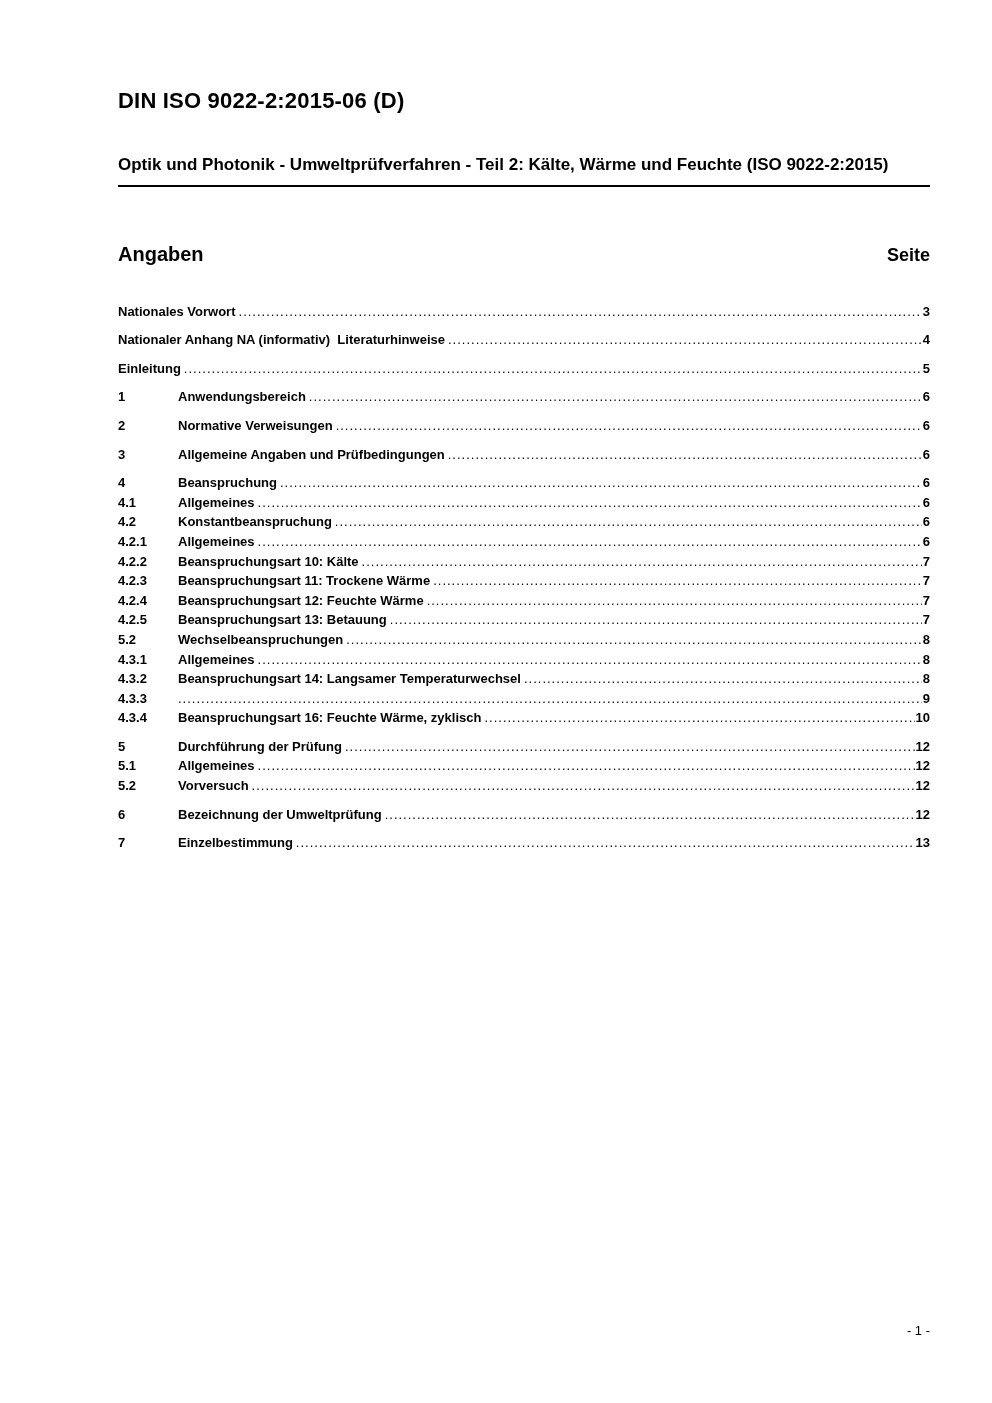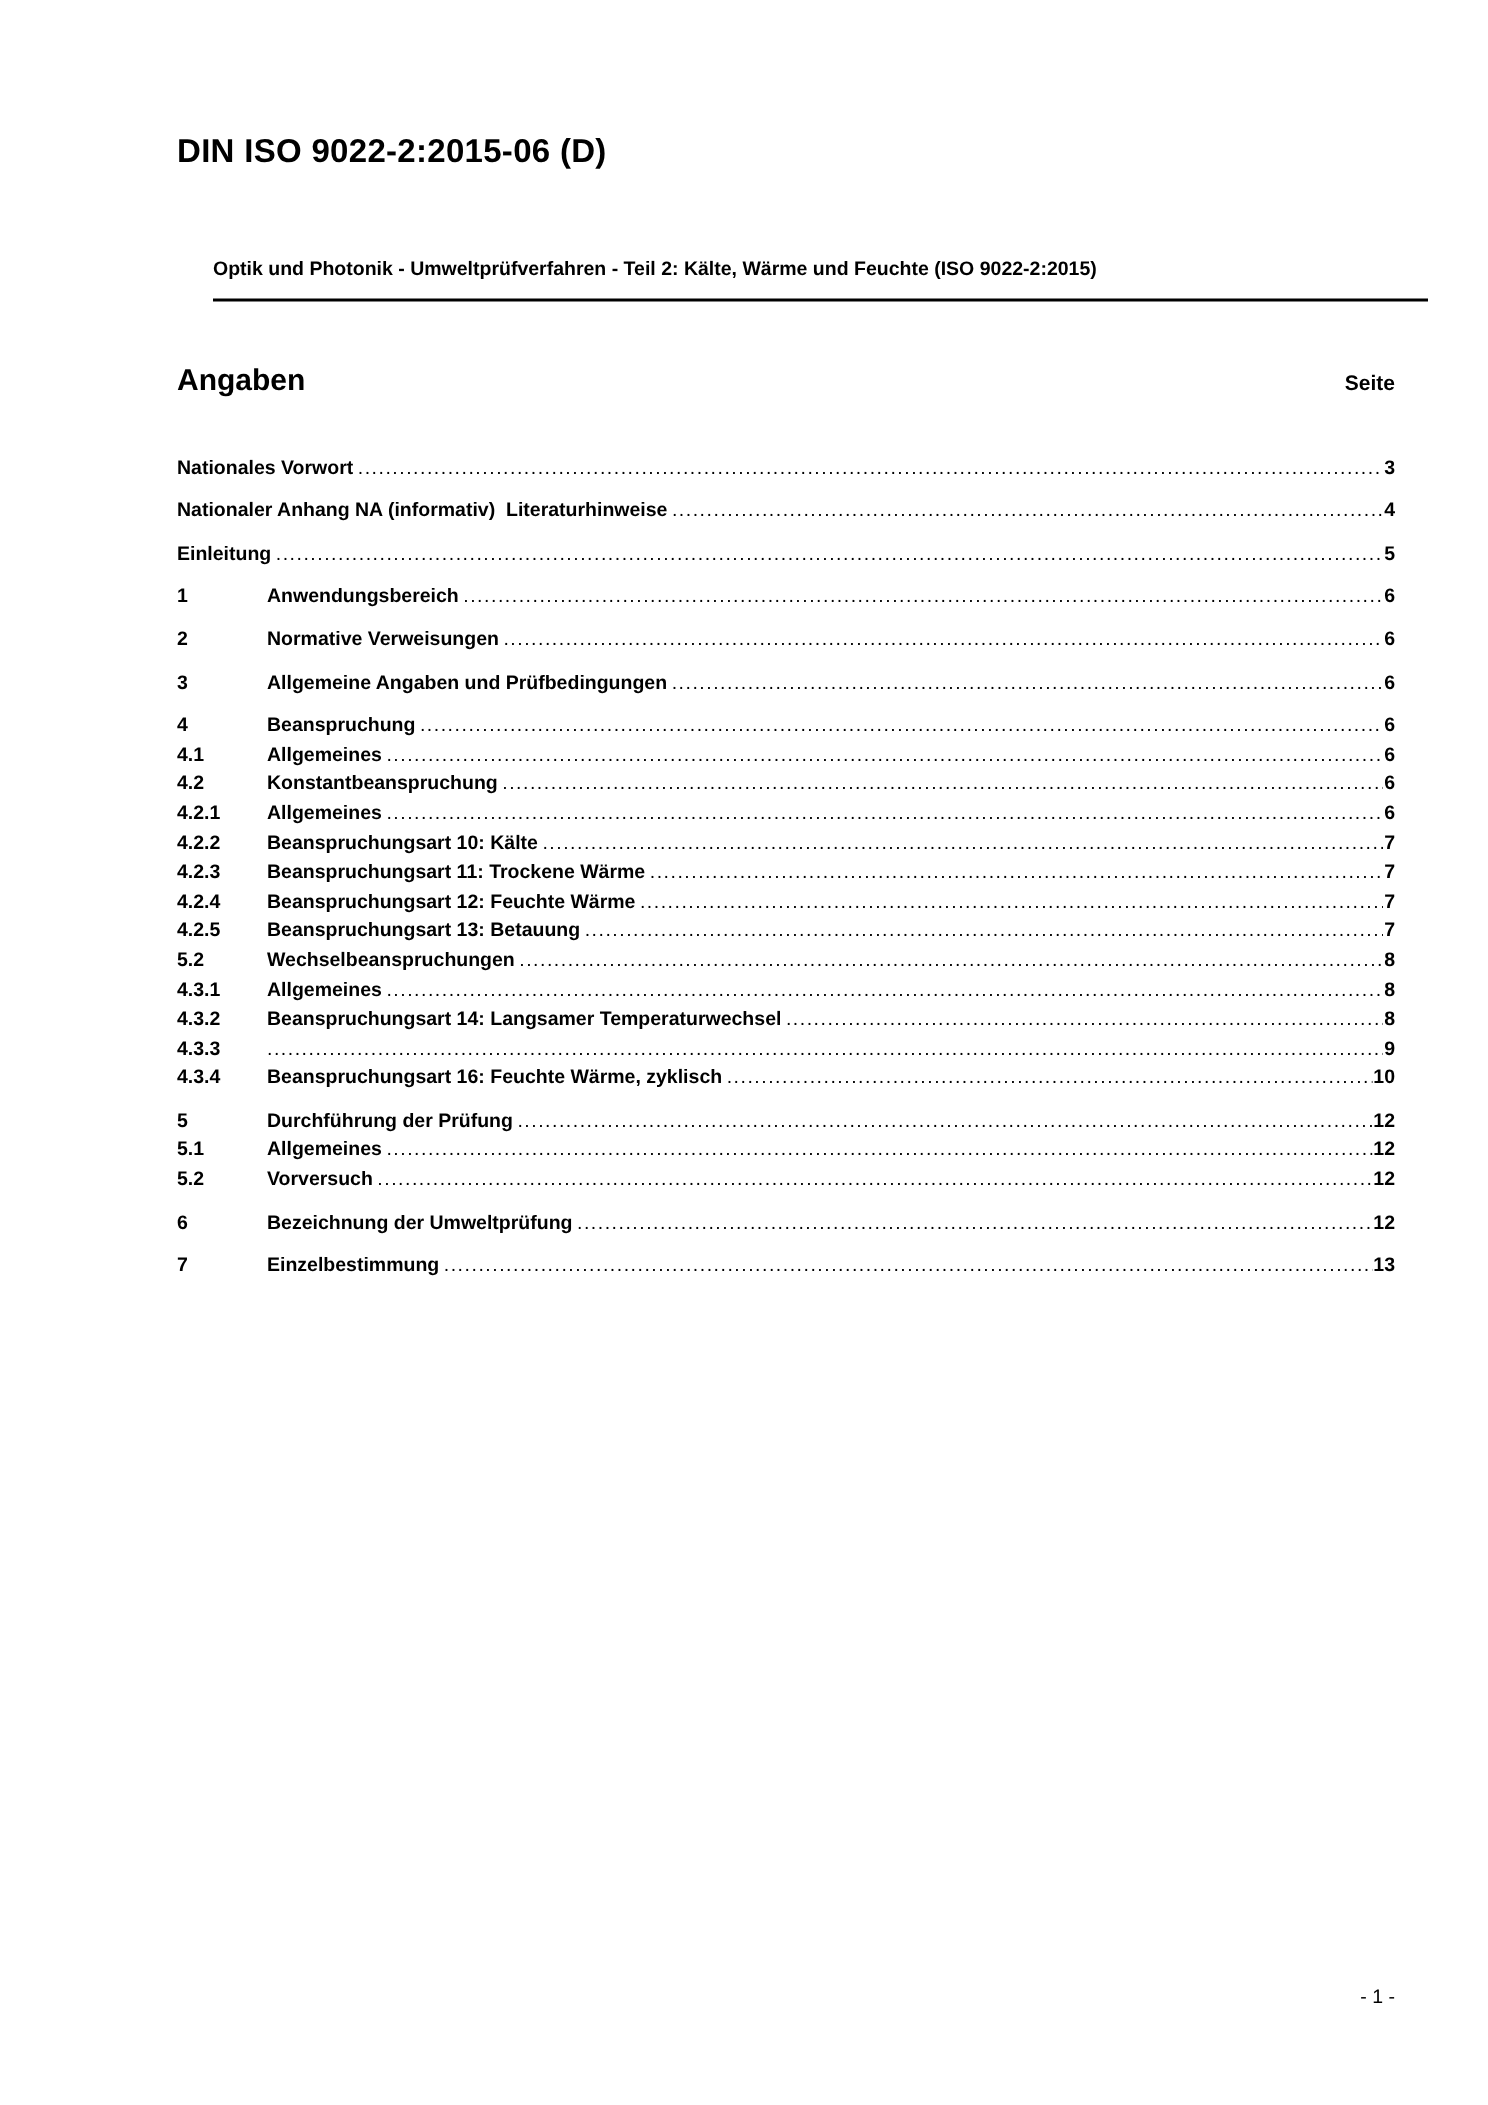--- a/index.html
+++ b/index.html
@@ -20,45 +20,44 @@
     position: absolute;
     top: 88px;
     left: 118px;
     width: 812px;
     font-size: 22px;
     font-weight: bold;
     letter-spacing: 0.2px;
   }
   .doc-subtitle {
     position: absolute;
-    top: 168px;
-    left: 118px;
-    width: 812px;
-    font-size: 13px;
+    top: 154px;
+    left: 118px;
+    width: 812px;
+    font-size: 17px;
     font-weight: bold;
     line-height: 22px;
     padding-bottom: 9px;
     border-bottom: 2px solid #000000;
-    margin-left: 24px;
   }
   .toc-header {
     position: absolute;
     top: 243px;
     left: 118px;
     width: 812px;
     display: flex;
     justify-content: space-between;
     align-items: baseline;
   }
   .toc-heading {
     font-size: 20px;
     font-weight: bold;
   }
   .seite-label {
-    font-size: 14px;
+    font-size: 18px;
     font-weight: bold;
   }
   .toc {
     position: absolute;
     top: 299px;
     left: 118px;
     width: 812px;
   }
   .toc-group { margin-bottom: 9px; }
   .toc-row {

